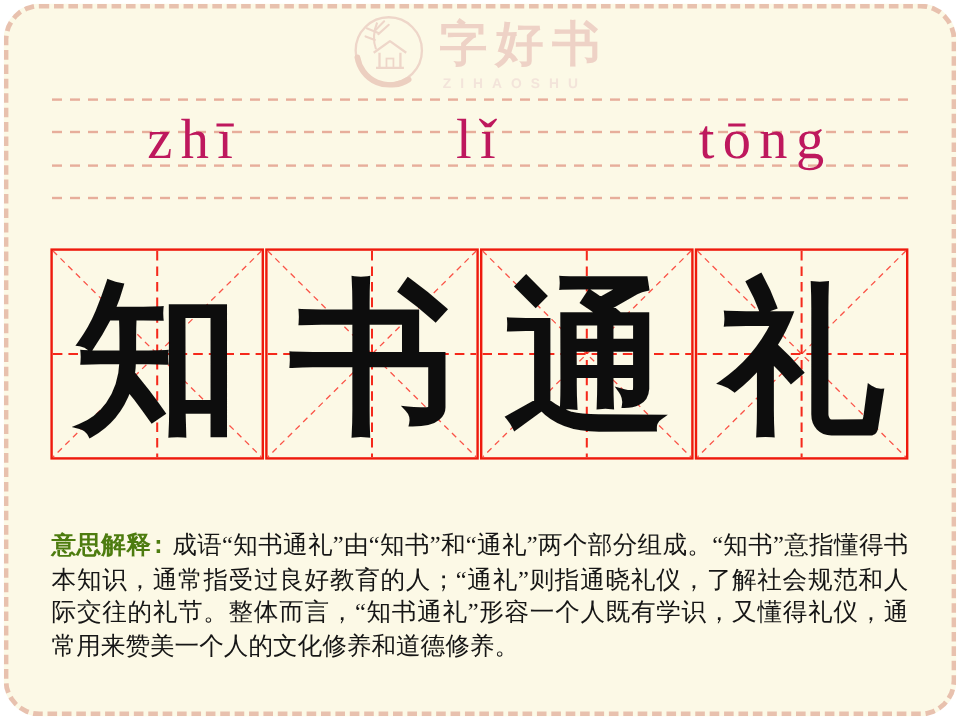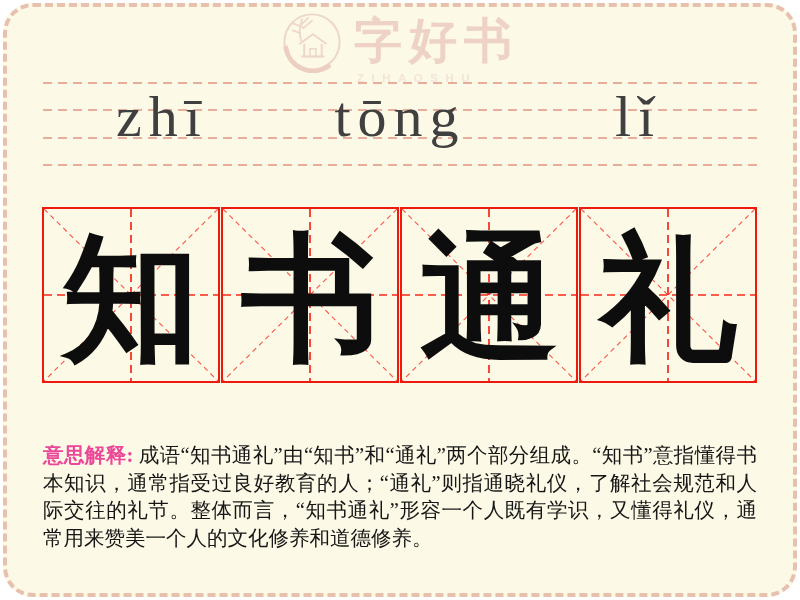--- a/index.html
+++ b/index.html
@@ -28,21 +28,21 @@
     display: flex;
     justify-content: center;
     align-items: flex-start;
     gap: 11px;
   }
   .brand-icon { width: 62px; height: 62px; display: block; }
   .brand-text { padding-top: 6px; }
   .brand-title {
     font-family: "Liberation Serif", serif;
     font-weight: 700;
-    font-size: 48px;
+    font-size: 40px;
     line-height: 1;
     letter-spacing: 7px;
     color: #eed2c6;
   }
   .brand-subtitle {
     margin-top: 8px;
     padding-left: 3px;
     font-family: "Liberation Sans", sans-serif;
     font-weight: 700;
     font-size: 11.5px;
@@ -64,24 +64,24 @@
   .pline-4 { top: 164px; }
   .pinyin-row {
     position: absolute;
     left: 43px; right: 43px; top: 91px;
     display: flex;
   }
   .pinyin-row span {
     flex: 1;
     text-align: center;
     font-family: "Liberation Serif", serif;
-    font-size: 58px;
+    font-size: 47px;
     line-height: 52px;
     letter-spacing: 7px;
-    color: #404040;
+    color: #be185d;
   }
 
   
   .grid-zone {
     position: absolute;
     left: 42px; top: 207px;
     width: 715px; height: 176px;
     display: flex;
     gap: 1px;
   }
@@ -111,23 +111,23 @@
     position: absolute;
     left: 43px; top: 442px;
     width: 714px;
     font-family: "Liberation Serif", serif;
     font-size: 20.5px;
     line-height: 27.6px;
     text-align: justify;
     color: #161616;
   }
   .explain .label {
-    font-family: Liberation Serif, serif;
+    font-family: Liberation Mono, monospace;
     font-weight: 700;
-    color: #ec4899;
+    color: #4d7c0f;
   }
 </style>
 </head>
 <body>
 
 <div class="page">
   <div class="cardbg"></div>
   <div class="content">
 
     <header class="brand">
@@ -148,22 +148,22 @@
       </div>
     </header>
 
     <div>
       <div class="pline pline-1"></div>
       <div class="pline pline-2"></div>
       <div class="pline pline-3"></div>
       <div class="pline pline-4"></div>
       <div class="pinyin-row">
         <span>zhī</span>
+        <span>lǐ</span>
         <span>tōng</span>
-        <span>lǐ</span>
       </div>
     </div>
 
     <div class="grid-zone">
       <div class="char-box">
         <svg viewBox="0 0 100 100" preserveAspectRatio="none">
           <line x1="0" y1="0" x2="100" y2="100" stroke="#fa5448" stroke-width="1.1" stroke-dasharray="5 4" vector-effect="non-scaling-stroke"></line>
           <line x1="100" y1="0" x2="0" y2="100" stroke="#fa5448" stroke-width="1.1" stroke-dasharray="5 4" vector-effect="non-scaling-stroke"></line>
           <line x1="50" y1="0" x2="50" y2="100" stroke="#f5291b" stroke-width="1.7" stroke-dasharray="8 5" vector-effect="non-scaling-stroke"></line>
           <line x1="0" y1="50" x2="100" y2="50" stroke="#f5291b" stroke-width="1.7" stroke-dasharray="8 5" vector-effect="non-scaling-stroke"></line>

